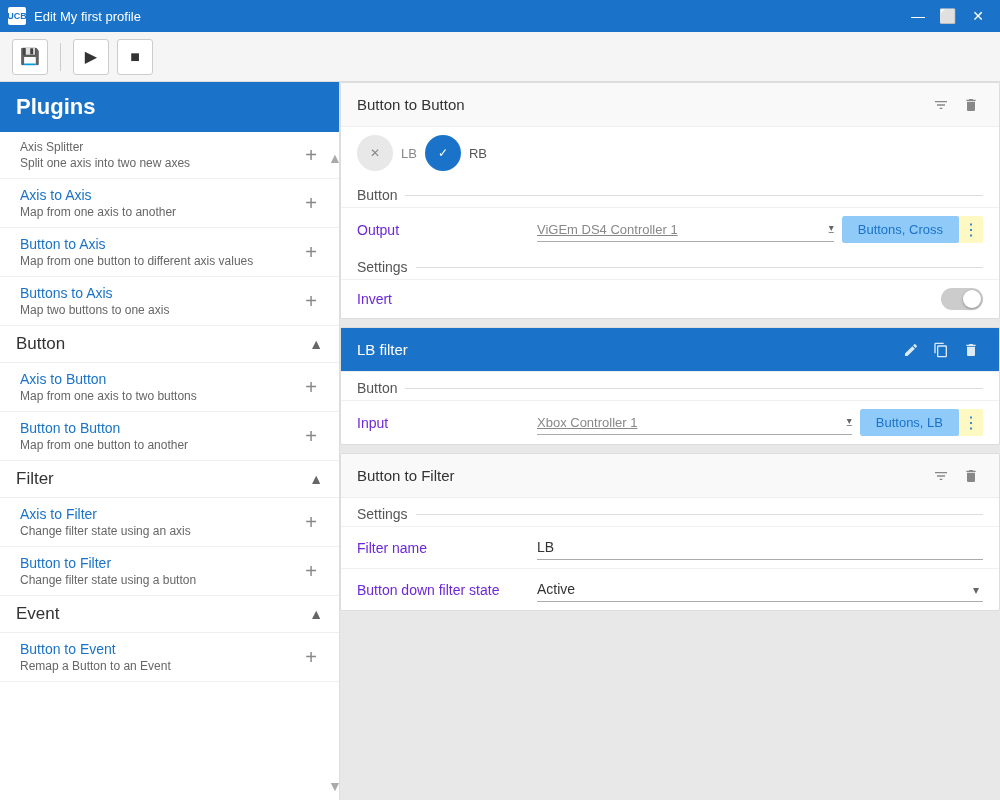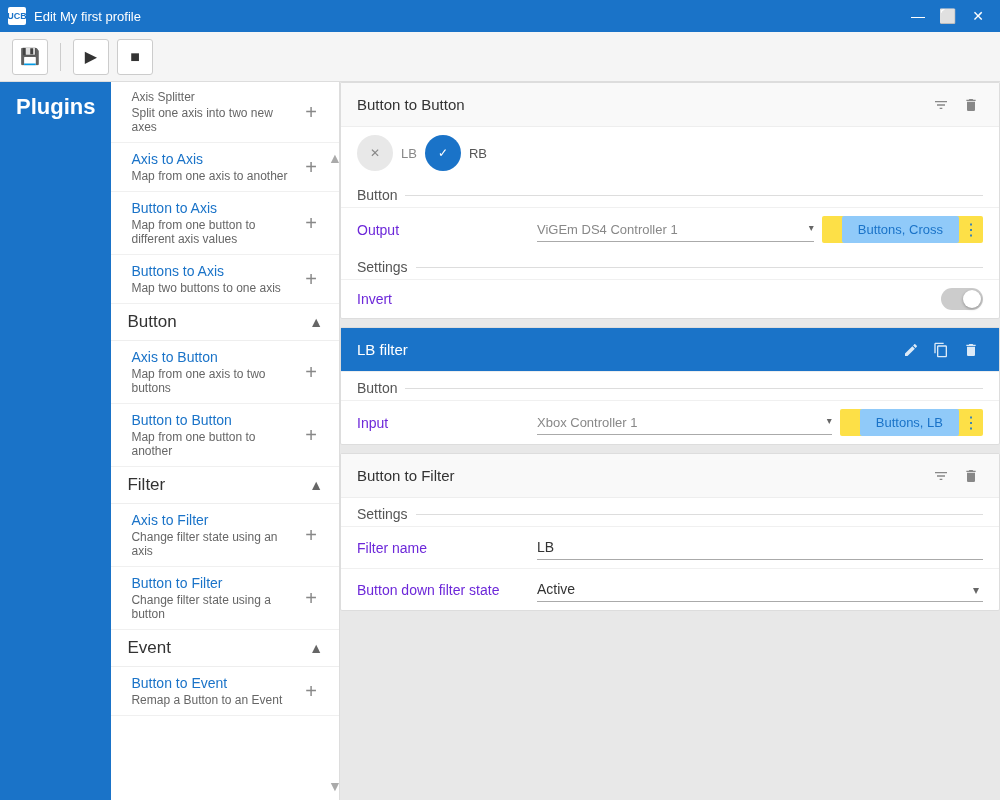--- a/index.html
+++ b/index.html
@@ -31,21 +31,21 @@
       justify-content: center; font-size: 16px; color: #333;
     }
     .toolbar-divider { width: 1px; height: 28px; background: #ccc; margin: 0 4px; }
     
     
     .main-layout { display: flex; height: calc(800px - 32px - 50px); }
     
     
     .sidebar {
       width: 340px; min-width: 340px; background: white;
-      border-right: 1px solid #ddd; display: flex; flex-direction: row;
+      border-right: 1px solid #ddd; display: flex; flex-direction: column;
       overflow: hidden;
     }
     .sidebar-header {
       background: #1a73c8; color: white; padding: 12px 16px;
       font-size: 22px; font-weight: bold;
     }
     .sidebar-content { flex: 1; overflow-y: auto; }
     
     .plugin-section-header {
       display: flex; align-items: center; justify-content: space-between;
@@ -117,32 +117,32 @@
       display: flex; align-items: center; padding: 8px 16px;
       border-top: 1px solid #f0f0f0;
     }
     .form-label { font-size: 14px; color: #6d28d9; width: 180px; flex-shrink: 0; }
     .form-value { flex: 1; display: flex; align-items: center; gap: 8px; }
     
     
     .dropdown {
       display: flex; align-items: flex-start; justify-content: space-between;
       border-bottom: 1px solid #aaa; padding: 4px 0; cursor: pointer;
-      color: #888; font-size: 13px; min-width: 120px;
+      color: #888; font-size: 13px; min-width: 120px; text-decoration: underline;
     }
     .dropdown-arrow { font-size: 10px; color: #666; }
     
     
     .blue-btn {
       background: #90caf9; color: #1a73c8; border: none; padding: 6px 16px;
       font-size: 13px; font-weight: 500; cursor: pointer; border-radius: 2px;
       display: flex; align-items: center; gap: 4px;
     }
     .blue-btn-more { background: transparent; border: none; color: #1a73c8; cursor: pointer; font-size: 16px; padding: 0 4px; }
-    .blue-btn-wrapper { display: flex; align-items: stretch; background: #fde047; border-radius: 2px; overflow: hidden; padding-left: 20px; }
+    .blue-btn-wrapper { display: flex; align-items: stretch; background: #fef9c3; border-radius: 2px; overflow: hidden; }
     
     
     .toggle {
       width: 42px; height: 22px; border-radius: 11px; background: #ccc;
       position: relative; cursor: pointer; flex-shrink: 0;
     }
     .toggle::after {
       content: ''; position: absolute; width: 18px; height: 18px;
       border-radius: 50%; background: white; top: 2px; right: 2px;
       box-shadow: 0 1px 3px rgba(0,0,0,0.3);

